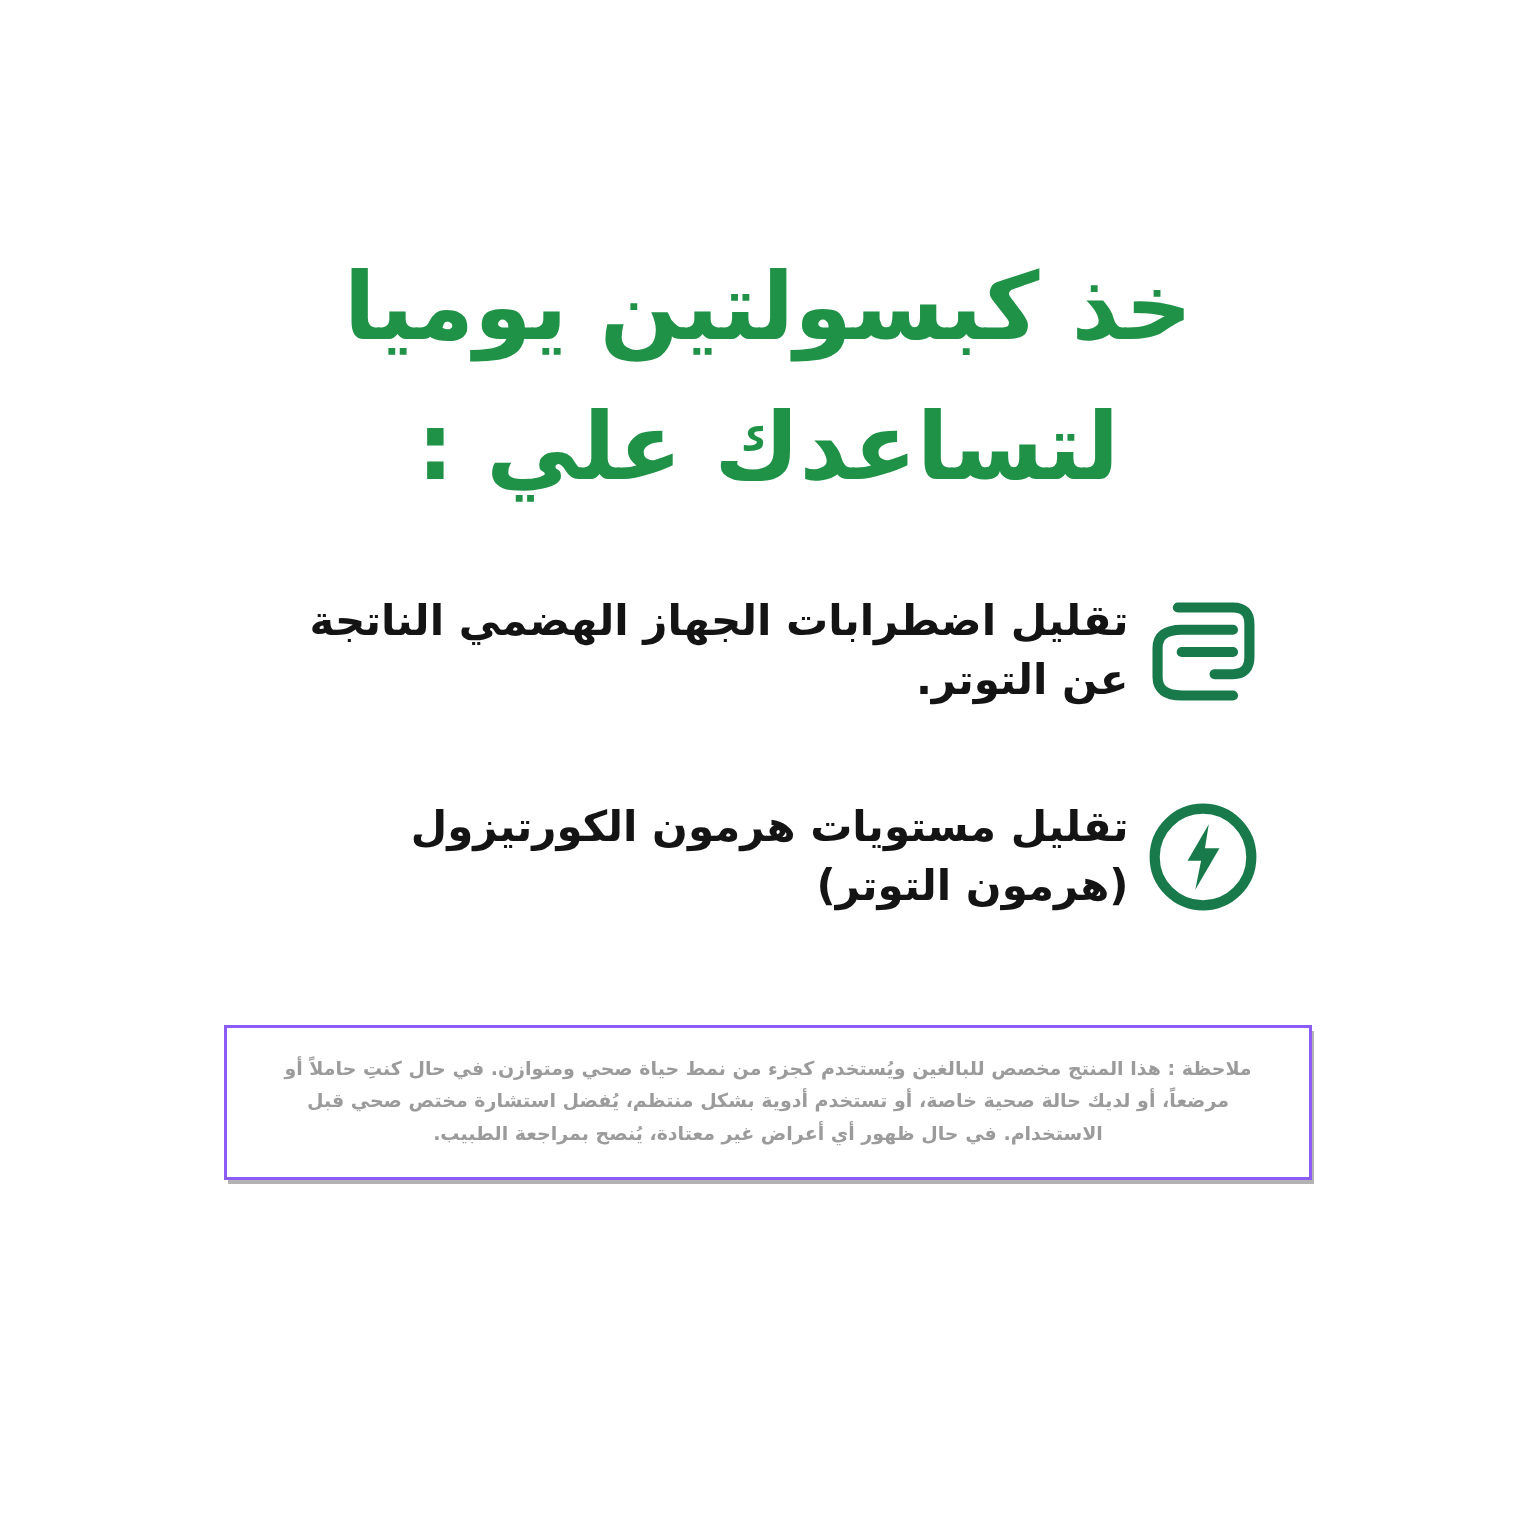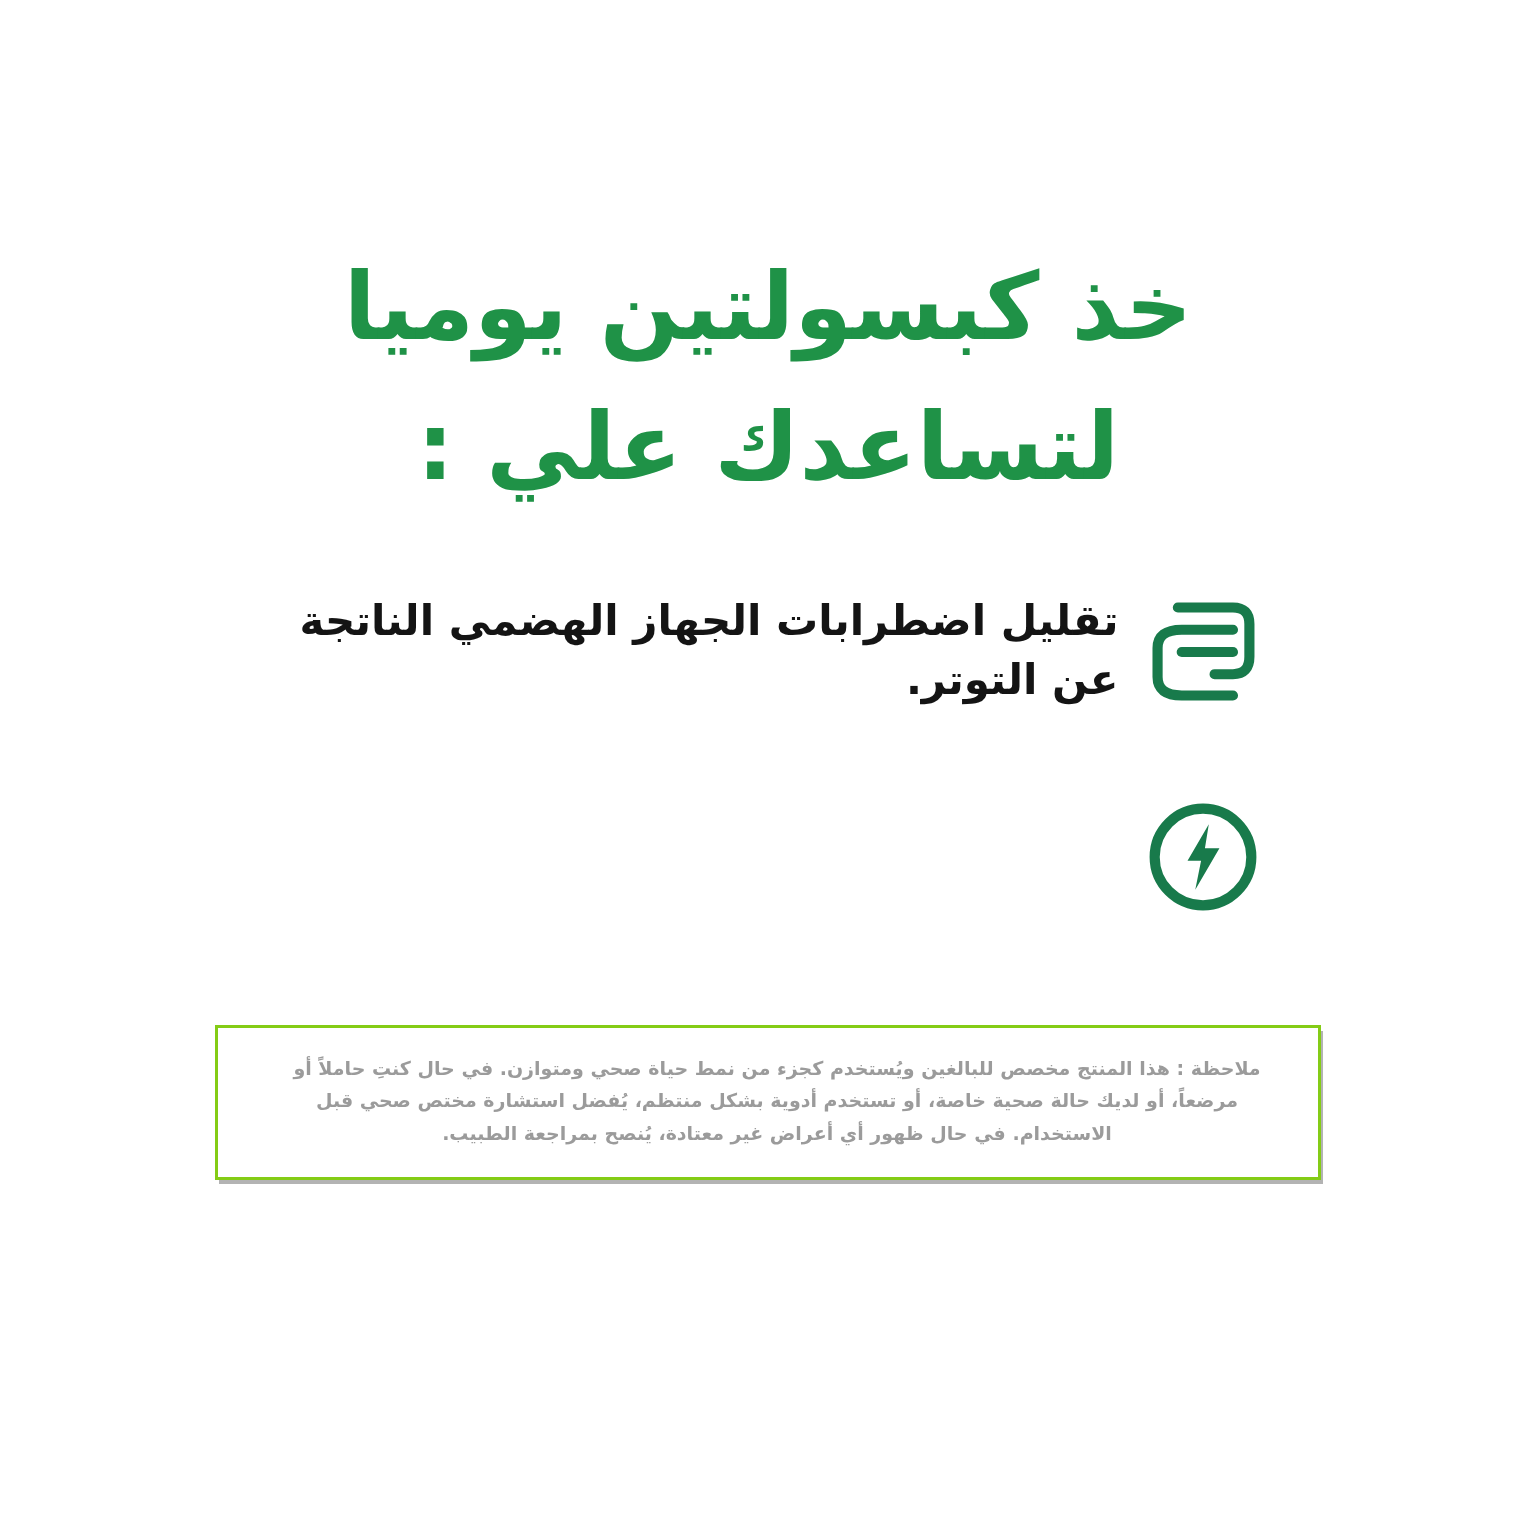--- a/index.html
+++ b/index.html
@@ -27,21 +27,21 @@
     white-space: pre-line;
     letter-spacing: 0;
   }
   .benefits {
     width: 985px;
     margin: 74px auto 0 auto;
   }
   .benefit-row {
     display: flex;
     align-items: center;
-    gap: 26px;
+    gap: 16px;
     margin-bottom: 86px;
     min-height: 120px;
   }
   .benefit-icon {
     flex: 0 0 116px;
     width: 116px;
     height: 116px;
   }
   .benefit-icon svg {
     width: 116px;
@@ -53,23 +53,23 @@
     color: #141414;
     font-size: 42px;
     font-weight: bold;
     line-height: 1.4;
     text-align: right;
     white-space: pre-line;
   }
   .note-box {
     width: 1006px;
     margin: 108px auto 0 auto;
-    border: 3px solid #84cc16;
+    border: 3px solid #8b5cf6;
     box-shadow: 3px 5px 0 -1px #b3b3b3;
-    padding: 24px 38px 28px 56px;
+    padding: 24px 38px 28px 38px;
     background: #ffffff;
   }
   .note-text {
     color: #9b9b9b;
     font-size: 19px;
     font-weight: bold;
     line-height: 1.7;
     text-align: center;
   }
   .stroke-icon {
@@ -107,20 +107,22 @@
     </div>
 
 
     <div class="benefit-row">
       <span class="benefit-icon">
         <svg viewBox="0 0 120 120" aria-hidden="true">
           <circle class="stroke-icon" cx="60" cy="60" r="50"></circle>
           <path class="fill-icon" d="M66 26 L44 64 H58 L52 94 L77 51 H62 Z"></path>
         </svg>
       </span>
+      <div class="benefit-text">تقليل مستويات هرمون الكورتيزول
+(هرمون التوتر)</div>
     </div>
 
   </div>
 
   <div class="note-box">
     <div class="note-text">ملاحظة : هذا المنتج مخصص للبالغين ويُستخدم كجزء من نمط حياة صحي ومتوازن. في حال كنتِ حاملاً أو مرضعاً، أو لديك حالة صحية خاصة، أو تستخدم أدوية بشكل منتظم، يُفضل استشارة مختص صحي قبل الاستخدام. في حال ظهور أي أعراض غير معتادة، يُنصح بمراجعة الطبيب.</div>
   </div>
 
 </div>
 

